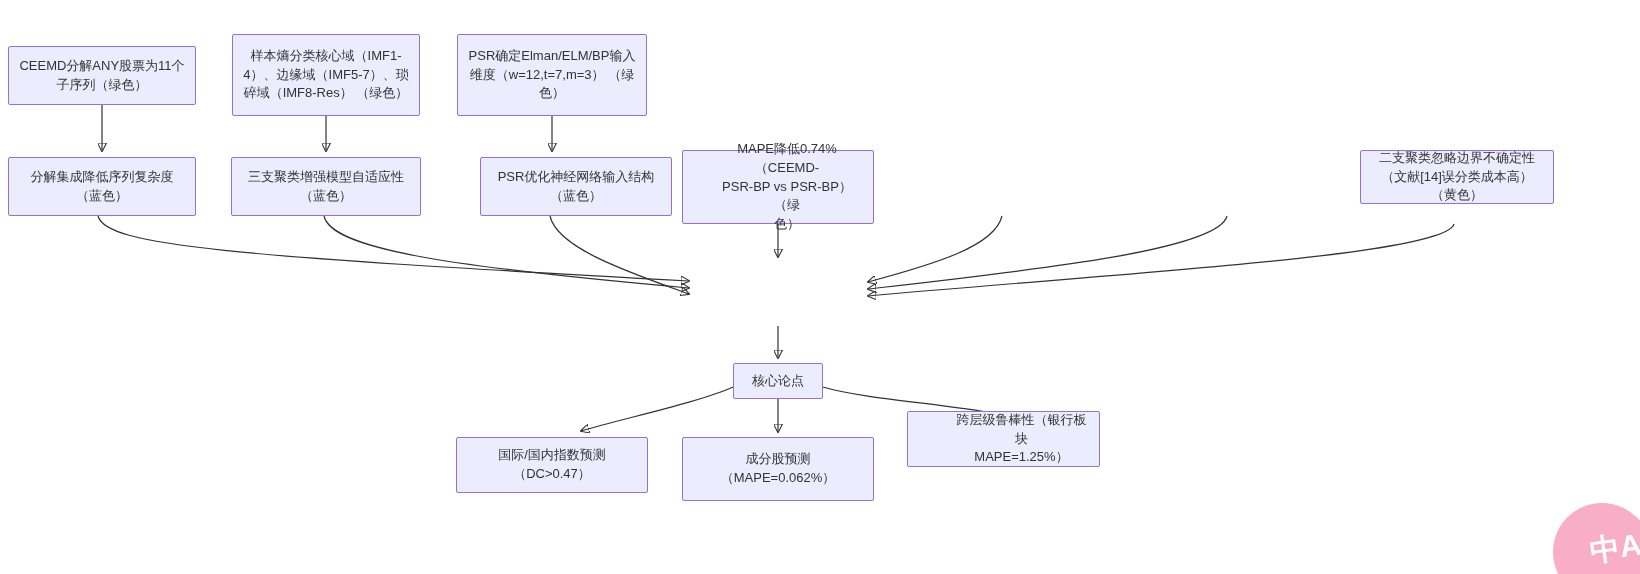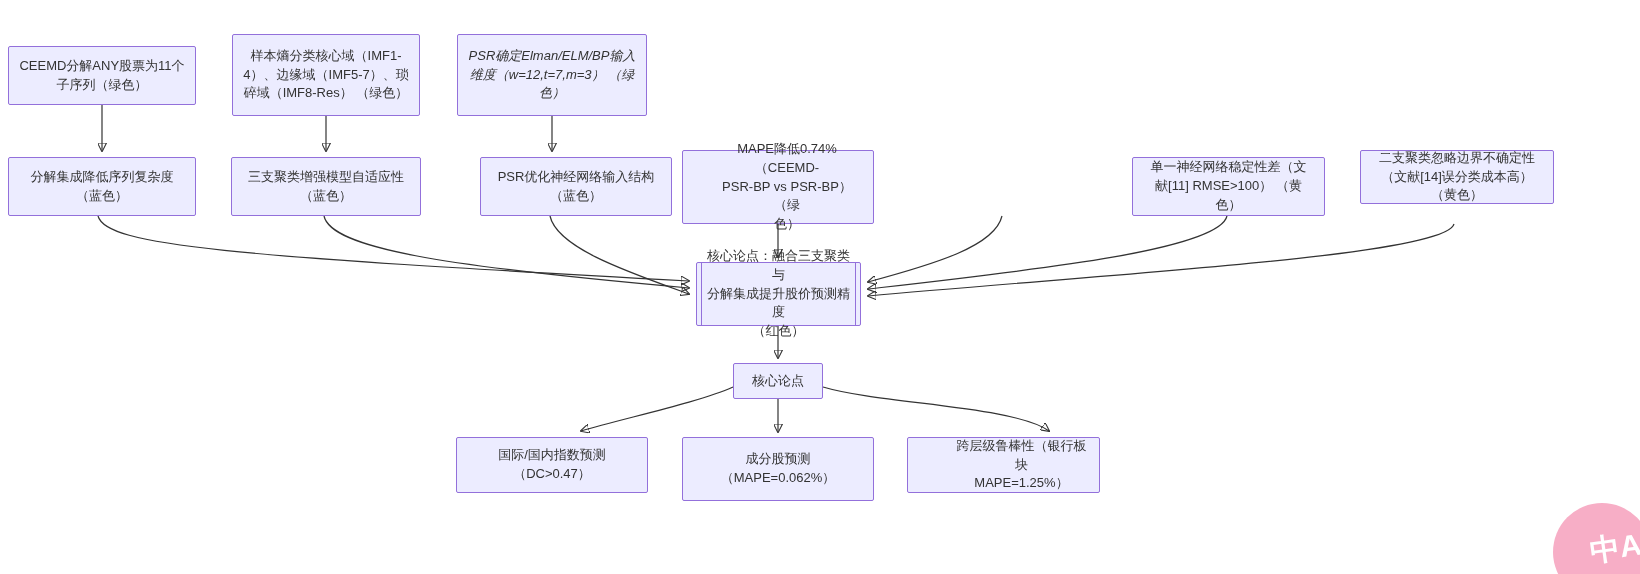--- a/index.html
+++ b/index.html
@@ -100,49 +100,44 @@
     <path d="M733,387 C700,402 625,418 581,431" marker-end="url(#arrow)"></path>
     <path d="M778,399 L778,432" marker-end="url(#arrow)"></path>
     <path d="M823,387 C880,404 1015,406 1049,431" marker-end="url(#arrow)"></path>
   </svg>
 
   <div class="node" style="left:8px;   top:46px;  width:188px; height:59px;">CEEMD分解ANY股票为11个
 子序列（绿色）</div>
   <div class="node" style="left:232px; top:34px;  width:188px; height:82px;">样本熵分类核心域（IMF1-
 4）、边缘域（IMF5-7）、琐
 碎域（IMF8-Res） （绿色）</div>
-  <div class="node" style="left:457px; top:34px;  width:190px; height:82px;font-style:italic;">PSR确定Elman/ELM/BP输入
+  <div class="node" style="left:457px; top:34px;  width:190px; height:82px;">PSR确定Elman/ELM/BP输入
 维度（w=12,t=7,m=3） （绿
 色）</div>
 
   <div class="node" style="left:8px;   top:157px; width:188px; height:59px;">分解集成降低序列复杂度
 （蓝色）</div>
   <div class="node" style="left:231px; top:157px; width:190px; height:59px;">三支聚类增强模型自适应性
 （蓝色）</div>
   <div class="node" style="left:480px; top:157px; width:192px; height:59px;">PSR优化神经网络输入结构
 （蓝色）</div>
   <div class="node" style="left:682px; top:150px; width:192px; height:74px;padding-left:28px;">MAPE降低0.74%（CEEMD-
 PSR-BP vs PSR-BP） （绿
 色）</div>
-  <div class="node" style="left:1132px;top:157px; width:193px; height:59px;">单一神经网络稳定性差（文
-献[11] RMSE&gt;100） （黄色）</div>
   <div class="node" style="left:1360px;top:150px; width:194px; height:54px;">二支聚类忽略边界不确定性
 （文献[14]误分类成本高）
 （黄色）</div>
 
-  <div class="node subroutine" style="left:696px; top:262px; width:165px; height:64px;">核心论点：融合三支聚类与
-分解集成提升股价预测精度
-（红色）</div>
 
   <div class="node" style="left:733px; top:363px; width:90px;  height:36px;">核心论点</div>
 
   <div class="node" style="left:456px; top:437px; width:192px; height:56px;">国际/国内指数预测
 （DC&gt;0.47）</div>
   <div class="node" style="left:682px; top:437px; width:192px; height:64px;">成分股预测
 （MAPE=0.062%）</div>
-  <div class="node" style="left:907px; top:437px; width:193px; height:56px;padding-left:46px;">跨层级鲁棒性（银行板块
+  <div class="node" style="left:907px; top:411px; width:193px; height:56px;padding-left:46px;">跨层级鲁棒性（银行板块
 MAPE=1.25%）</div>
 
   <div class="translate-badge">
     <span class="label">中A</span>
   </div>
 
 </div>
 
 </body></html>

